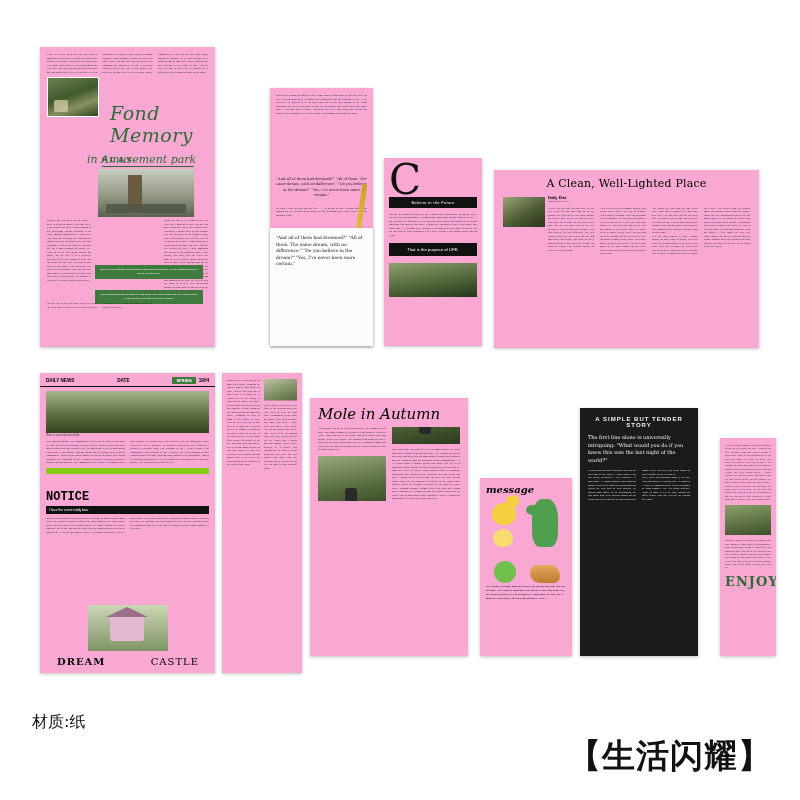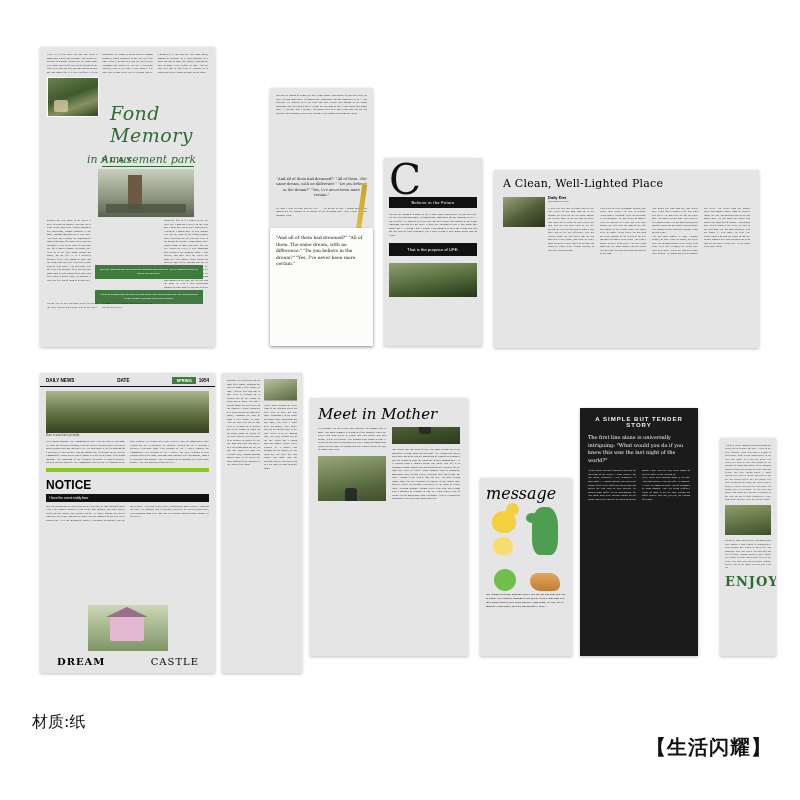--- a/index.html
+++ b/index.html
@@ -7,21 +7,21 @@
   body {
     width:800px; height:800px;
     background:#ffffff;
     font-family:"Liberation Serif", serif;
     position:relative;
     overflow:hidden;
   }
   .sheet-area { position:absolute; left:0; top:0; width:800px; height:690px; }
   .card {
     position:absolute;
-    background:#e5e5e5;
+    background:#f9a8d4;
     box-shadow:0 1px 3px rgba(0,0,0,0.25);
     overflow:hidden;
   }
   .txt { font-size:2.6px; line-height:1.35; color:#2a2a2a; text-align:justify; }
 
   
   #c1 { left:40px; top:47px; width:175px; height:300px; padding:6px 7px; }
   #c1 .top-text { column-count:3; column-gap:5px; }
   #c1 .photo { width:52px; height:40px; margin:3px 0 0 0; border:1px solid #fff;
       background:linear-gradient(160deg,#6d7f52,#3f5a2d 45%,#86925f 70%,#2e4320);
@@ -66,40 +66,40 @@
   #c3 .photo { margin-top:7px; height:34px;
       background:linear-gradient(170deg,#8fa06c,#4d6337 60%,#23351a); }
 
   
   #c4 { left:270px; top:228px; width:103px; height:118px; padding:7px 6px; background:#fcfcfa; }
   #c4 .q { font-family:"DejaVu Serif",serif; font-size:4.4px; line-height:1.5; color:#1a1a1a; }
 
   
   #c5 { left:494px; top:170px; width:265px; height:178px; padding:7px 9px; }
   #c5 h2 { margin:0 0 5px 0; font-family:"DejaVu Serif",serif; font-size:11px;
-      text-align:left; font-weight:normal; letter-spacing:.2px; }
+      text-align:center; font-weight:normal; letter-spacing:.2px; }
   #c5 .body { column-count:4; column-gap:6px; }
   #c5 .dailydiet { font-family:"Liberation Sans",sans-serif; font-weight:bold; font-size:4px; }
   #c5 .photo { width:42px; height:30px; float:left; margin:2px 3px 2px 0;
       background:linear-gradient(150deg,#9aa379,#4e5c36 55%,#2b331d); }
 
   
   #c6 { left:40px; top:373px; width:175px; height:300px; padding:0; }
   #c6 .masthead { display:flex; justify-content:space-between; align-items:center;
       border-bottom:1px solid #111; padding:4px 6px 2px 6px;
       font-family:"Liberation Sans",sans-serif; font-size:4.6px; font-weight:bold; }
   #c6 .greenpill { background:#3f7a3e; color:#fff; padding:1px 4px; font-size:4px; }
   #c6 .photo { height:42px; margin:4px 6px 0 6px;
       background:linear-gradient(180deg,#a9b58c,#5e7043 55%,#35431f); }
   #c6 h3 { margin:4px 6px 2px 6px; font-family:"DejaVu Serif",serif; font-size:15px;
       letter-spacing:.5px; font-weight:bold; }
   #c6 .sub { margin:0 6px; font-size:3px; font-style:italic; color:#333; }
   #c6 .body { margin:3px 6px; column-count:2; column-gap:5px; }
-  #c6 .notice { margin:3px 6px 0 6px; font-family:Liberation Sans, sans-serif; font-size:12px;
-      font-weight:bold; border-top:4px solid #84cc16; padding-top:6px; }
+  #c6 .notice { margin:3px 6px 0 6px; font-family:Liberation Mono, monospace; font-size:12px;
+      font-weight:bold; border-top:6px solid #84cc16; padding-top:16px; }
   #c6 .noticebar { margin:2px 6px; background:#111; color:#fff; font-size:3.2px;
       font-family:"Liberation Sans",sans-serif; padding:2px 3px; }
   #c6 .house { position:absolute; left:48px; top:232px; width:80px; height:46px;
       background:linear-gradient(180deg,#cbd7b6,#7f9565); }
   #c6 .house:before{content:"";position:absolute;left:22px;top:10px;width:34px;height:26px;
       background:#e3b7cf;border-radius:2px;}
   #c6 .house:after{content:"";position:absolute;left:18px;top:2px;width:42px;height:10px;
       background:#9b6f8c;clip-path:polygon(0 100%,50% 0,100% 100%);}
   #c6 .dream { position:absolute; left:17px; bottom:6px; font-family:"DejaVu Serif",serif;
       font-size:10px; letter-spacing:1px;font-weight:bold; }
@@ -117,22 +117,22 @@
   #c8 h2 { margin:0 0 4px 0; font-family:"DejaVu Serif",serif; font-style:italic;
       font-size:15px; font-weight:normal; }
   #c8 .two { column-count:2; column-gap:6px; }
   #c8 .photo { width:100%; height:62px; margin:4px 0;
       background:linear-gradient(170deg,#97a87d,#53663a 55%,#2c3a1c); position:relative; }
   #c8 .photo:after{content:"";position:absolute;left:40%;bottom:10px;width:12px;height:20px;
       background:#2a2a28;border-radius:3px;}
 
   
   #c9 { left:480px; top:478px; width:92px; height:178px; padding:6px; }
-  #c9 h3 { margin:0 0 4px 0; font-family:"DejaVu Serif",serif; font-size:16px;
-      font-style:italic; font-weight:normal; }
+  #c9 h3 { margin:0 0 4px 0; font-family:"DejaVu Serif",serif; font-size:10px;
+      font-style:italic; font-weight:bold; }
   #c9 .objs { height:86px; position:relative; }
   #c9 .duck { position:absolute; left:6px; top:4px; width:24px; height:22px;
       background:#f4d03f; border-radius:50% 50% 45% 45%; }
   #c9 .duck:after{content:"";position:absolute;left:14px;top:-8px;width:13px;height:13px;
       background:#f4d03f;border-radius:50%;}
   #c9 .duck2{ position:absolute; left:7px; top:30px; width:20px; height:18px;
       background:#f7dc6f; border-radius:50% 50% 45% 45%; }
   #c9 .dino { position:absolute; right:8px; top:0; width:26px; height:48px;
       background:#4f9e4f; border-radius:40% 40% 30% 30%; }
   #c9 .dino:after{content:"";position:absolute;left:-6px;top:6px;width:12px;height:10px;
@@ -159,21 +159,21 @@
       background:linear-gradient(170deg,#8ca06b,#3d4f2a); }
   #c11 .enjoy { font-family:"DejaVu Serif",serif; font-weight:bold; font-size:13px;
       color:#2f6b35; letter-spacing:1px; text-align:center; margin-top:4px; }
 
   
   .footer { position:absolute; left:0; top:700px; width:800px; height:100px; }
   .f-line1 { position:absolute; left:32px; top:12px; font-size:16px; color:#111;
       font-family:"DejaVu Sans", sans-serif; }
   .f-line2 { position:absolute; left:32px; top:44px; font-size:15px; color:#111;
       font-family:"DejaVu Sans", sans-serif; }
-  .f-brand { position:absolute; right:28px; top:34px; font-size:20px; font-weight:bold;
+  .f-brand { position:absolute; right:28px; top:34px; font-size:33px; font-weight:bold;
       color:#111; font-family:"DejaVu Sans", sans-serif; letter-spacing:1px; }
 </style>
 </head>
 <body>
 
 <div class="sheet-area">
 
   <div class="card" id="c1">
     <div class="txt top-text">There is a field where no lens can reach it sometimes walk in the evening. And whenever I go there in autumn I always see the same thing, very small and far off, the bluest fracbon of the wide view that one has, and not appearing until one has looked for it a little carefully—a field surrounded by woods, a green space all among shadows, which suggested to me, the very first time I saw it, an odd idea, that the idea was so enormous and limited by an like a travelling butterfly, that by the time I went again a few days later to look at the view at evening I barely remembered it. But then the idea came again, coming as suddenly as a wind suddenly as a wind that got up soon after sunset, bringing the chill of night a little before its time. And the idea was that in that field at evening an is slipped out of the woods to dance on the grass.</div>
     <div class="photo"></div>
@@ -248,21 +248,21 @@
 
   <div class="card" id="c7">
     <div class="col">
       <div class="txt">suddenly as a wind that got up soon after sunset, bringing the chill of night a little before its time. And the idea was that in that field at evening an is slipped out of the woods to dance on the grass. The time I did not forget the idea at all: on the contrary it rather suddenly as a wind that got up soon after sunset, bringing the chill of night a little before its time. And the idea was that in that field at evening an is slipped out of the woods to dance on the grass, about the beauty of the place and the way the small field seemed to gather all the late light into itself and hold it as a clear pool holds the sky, so that one could see how the evening went, though nothing moved there at all except the slow shifting of the shadows at the edges of the wood.</div>
       <div class="inlinephoto"></div>
       <div class="txt">Walter Mitty escaped the car at front of the building where his wife went to have her hair done. 'Remember to get those overshoes while I'm having my hair done,' she said. 'I don't need overshoes,' said Mitty. She put her mirror back in her bag. 'We've been all through that,' she said, getting out of the car. 'You're not a young man any longer.' Walter Mitty reached in a pocket and brought out the gloves, he put them on, but after she had turned and gone into the building and he had driven on to a red light, he took them off again.</div>
     </div>
   </div>
 
   <div class="card" id="c8">
-    <h2>Meet in Mother</h2>
+    <h2>Mole in Autumn</h2>
     <div class="two">
       <div class="txt">It is autumn. The sky is clear and cloudless. The summer heat is gone. You know summer is saying her final goodbye when the leaves turn from green to yellow and then others turn into orange, red or even purple. The autumn wind brings us cool. It breathe in the crisp air and notice the sweet odour of summer has turned into the smell of autumn rain still trapped within the skin of clouds and leaves.</div>
       <div class="photo"></div>
       <div class="txt">One senses that this scent of dew will soon become the silent snowflake seeking refuge on your nose. Ah! Autumn has arrived and turns your head with her unmasking of a golden or burgundy sun, she begins to paint the landscape in hues unimaginable. As if wailing from a languid dream you notice that life is in abundant change around you and preparing her creatures for the long cold days of winter. Soon thoughts turn to pumpkins, homemade pies, visiting leaves, crackling fires and steamy hot cider. Autumn is the perfect time for love. No other season comes more for the backdrop of urgency to get things done quickly before all becomes enveloped in the hush of winter white. Walking through Autumn leaves with your love brings back a memory of a magic to time as a child when a pile of straws was so much more than a nuisance. This is a wonderful opportunity to be that child again and play!</div>
     </div>
   </div>
 
   <div class="card" id="c9">
     <h3>message</h3>
     <div class="objs">

